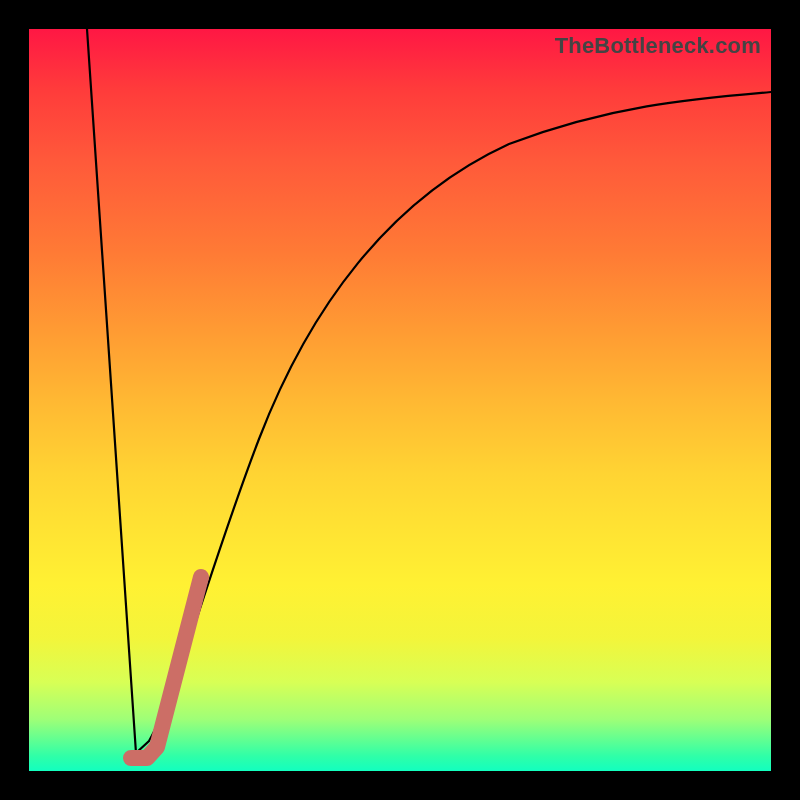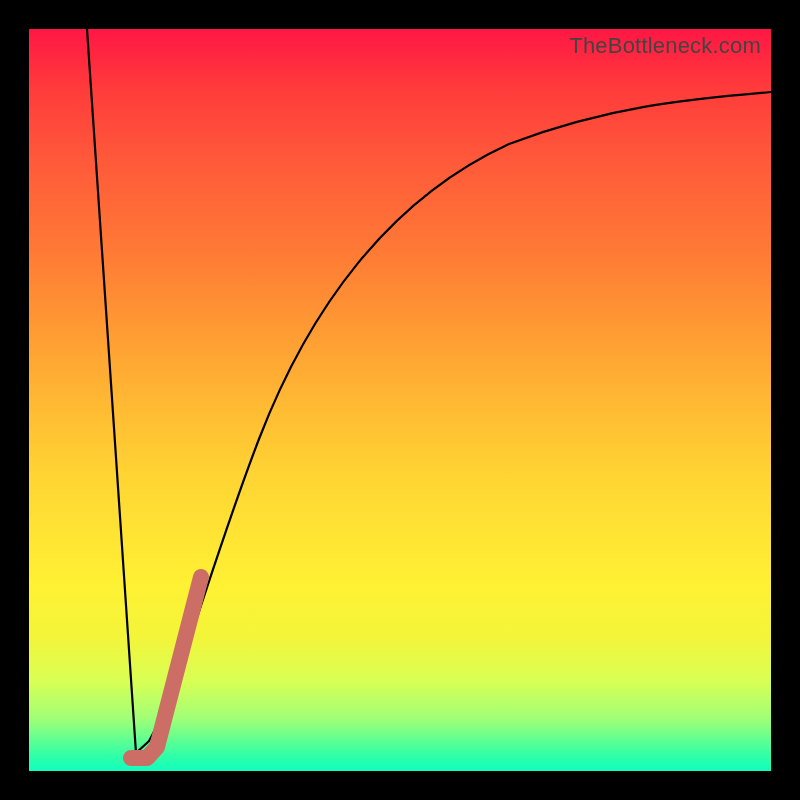--- a/index.html
+++ b/index.html
@@ -39,21 +39,21 @@
       #2fffa8 98%,
       #12ffbf 100%
     );
   }
   .watermark {
     position: absolute;
     top: 4px;
     right: 10px;
     color: #444;
     font-size: 22px;
-    font-weight: 400;
+    font-weight: 700;
     letter-spacing: 0.2px;
     user-select: none;
   }
   svg.curves {
     position: absolute;
     left: 0;
     top: 0;
     width: 742px;
     height: 742px;
     overflow: visible;

